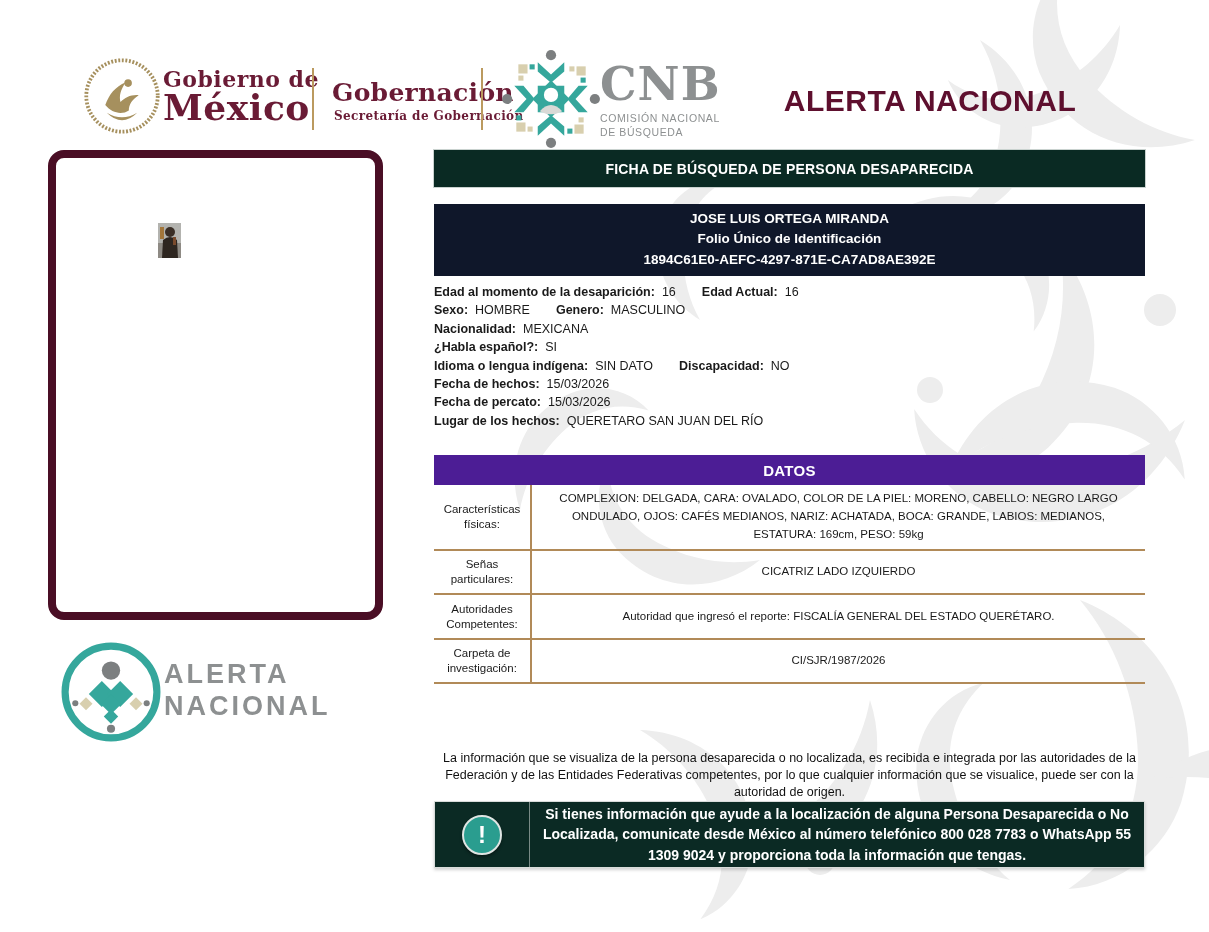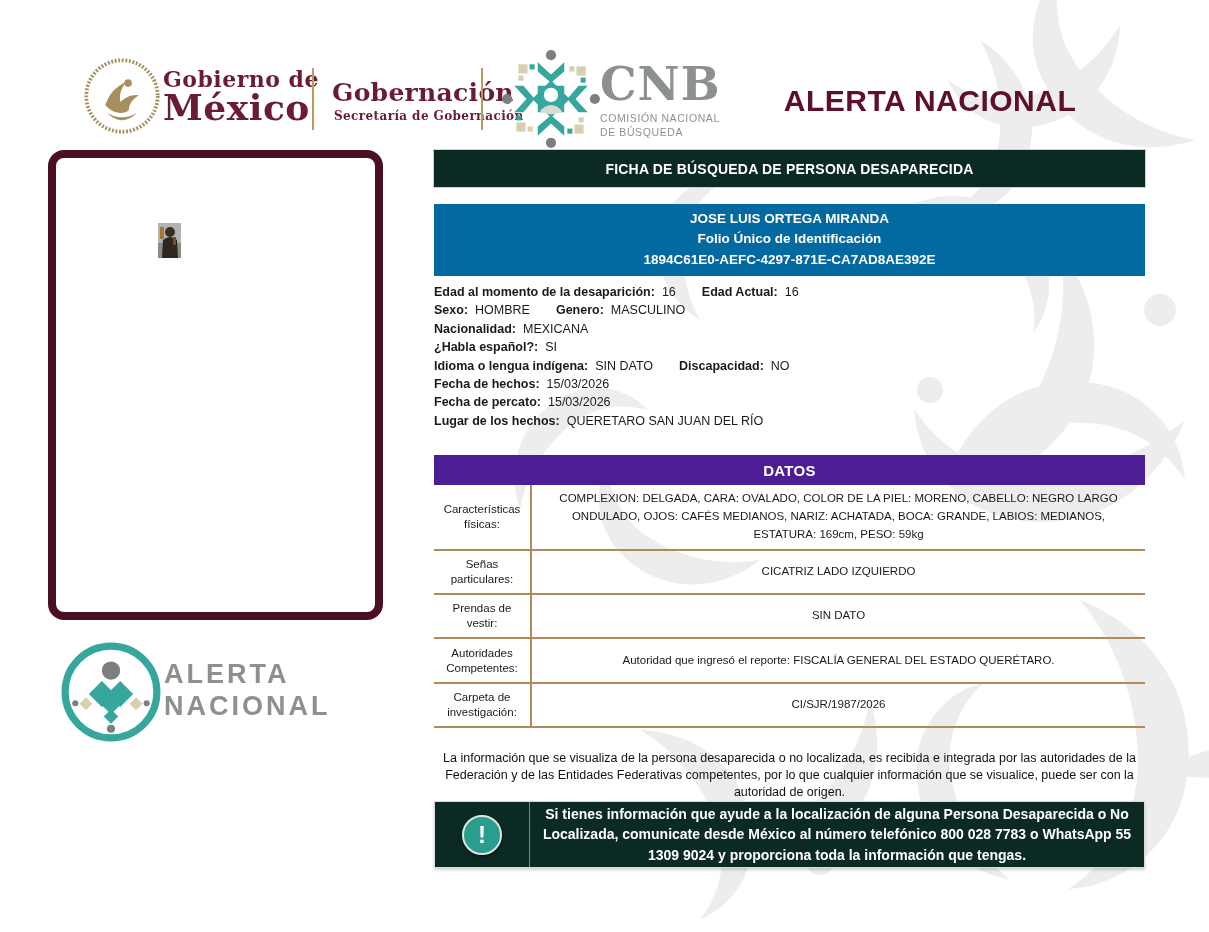--- a/index.html
+++ b/index.html
@@ -33,21 +33,21 @@
   .photo-thumb { position:absolute; left:102px; top:65px; width:23px; height:35px; }
   .alerta-logo-row { position:absolute; z-index:2; left:60px; top:641px; }
   .alerta-circle { position:absolute; left:0; top:0; width:102px; height:102px; }
   .alerta-words { position:absolute; left:104px; top:17px; font-weight:bold; color:#8d9091;
                   font-size:27px; letter-spacing:3px; line-height:1.2; }
 
   
   .col { position:absolute; z-index:2; left:434px; width:711px; }
   .band-green { top:150px; height:37px; background:#0a2a23; color:#fff; display:flex; align-items:center; justify-content:center;
                 font-size:14px; font-weight:bold; letter-spacing:.2px; box-shadow:0 0 0 1px #c9d2cf; }
-  .band-maroon { top:204px; min-height:63px; background:#0369a1; color:#fff; text-align:center;
+  .band-maroon { top:204px; min-height:63px; background:#0f172a; color:#fff; text-align:center;
                  font-size:13.5px; font-weight:bold; line-height:1.5; padding:5px 0 6px 0; }
   .fields { top:283px; font-size:12.5px; line-height:18.4px; }
   .fields .fl { font-weight:bold; }
   .fields .fv { margin-left:7px; }
   .fields .gap { display:inline-block; width:26px; }
   .band-tan { top:455px; height:30px; background:#4c1d95; color:#fff; display:flex; align-items:center; justify-content:center;
               font-size:15px; font-weight:bold; letter-spacing:.3px; }
   .dtable { top:485px; }
   .drow { display:flex; border-bottom:2px solid #b18a58; }
   .dlabel { width:98px; border-right:2px solid #b18a58; display:flex; align-items:center; justify-content:center;
@@ -230,24 +230,20 @@
 
   <div class="col dtable" style="position:absolute;">
     <div class="drow r1">
       <div class="dlabel">Características físicas:</div>
       <div class="dvalue">COMPLEXION: DELGADA, CARA: OVALADO, COLOR DE LA PIEL: MORENO, CABELLO: NEGRO LARGO ONDULADO, OJOS: CAFÉS MEDIANOS, NARIZ: ACHATADA, BOCA: GRANDE, LABIOS: MEDIANOS, ESTATURA: 169cm, PESO: 59kg</div>
     </div>
     <div class="drow r2">
       <div class="dlabel">Señas particulares:</div>
       <div class="dvalue">CICATRIZ LADO IZQUIERDO</div>
     </div>
-    <div class="drow r3">
-      <div class="dlabel">Prendas de vestir:</div>
-      <div class="dvalue">SIN DATO</div>
-    </div>
     <div class="drow r4">
       <div class="dlabel">Autoridades Competentes:</div>
       <div class="dvalue">Autoridad que ingresó el reporte: FISCALÍA GENERAL DEL ESTADO QUERÉTARO.</div>
     </div>
     <div class="drow r5">
       <div class="dlabel">Carpeta de investigación:</div>
       <div class="dvalue">CI/SJR/1987/2026</div>
     </div>
   </div>
 

